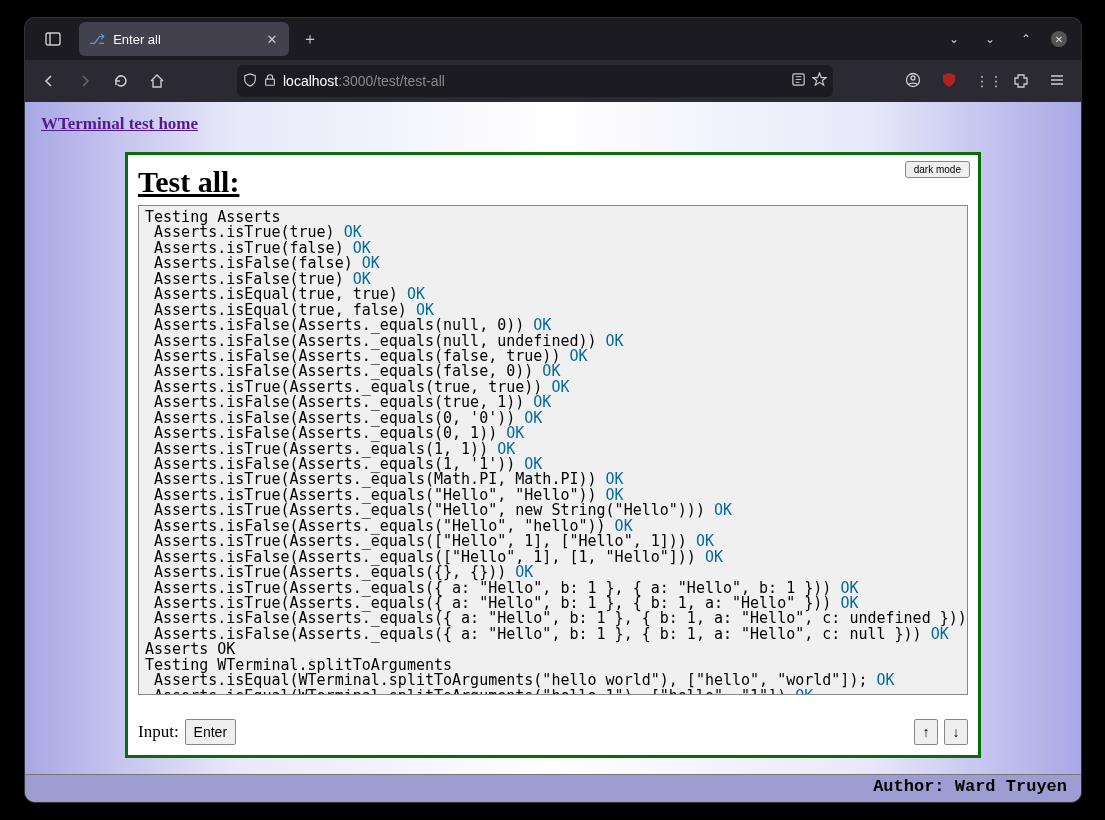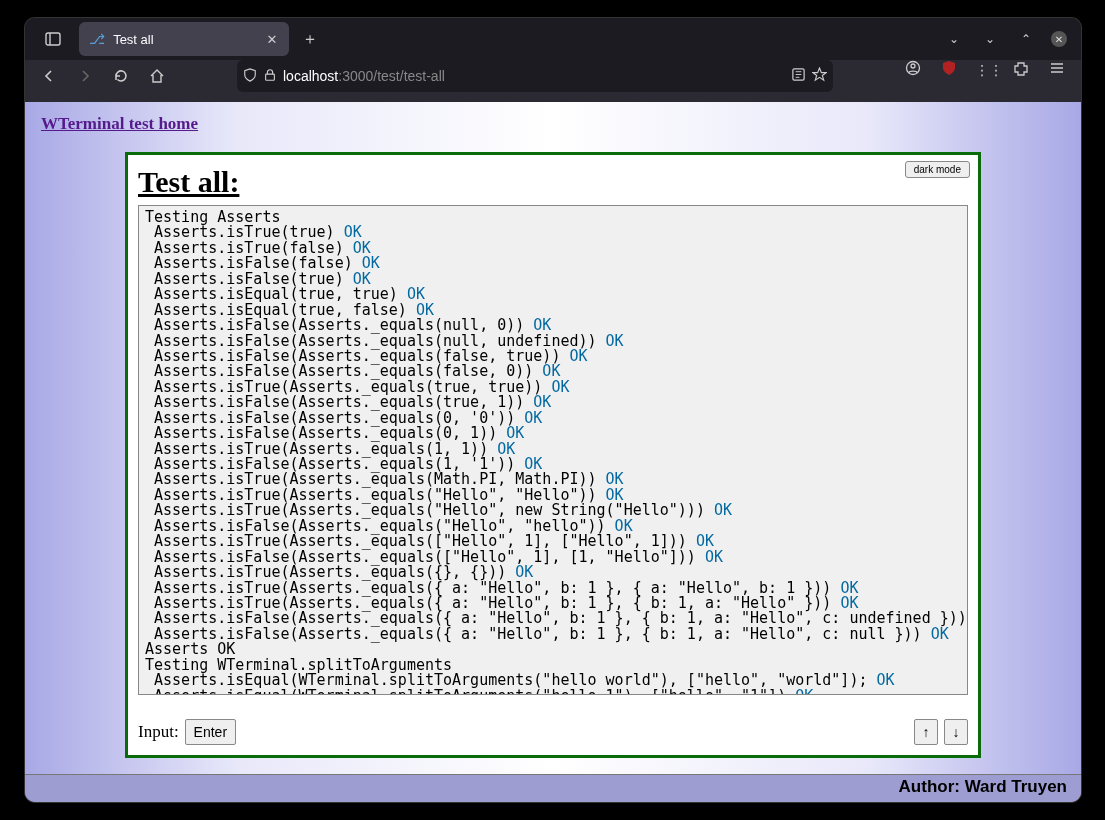--- a/index.html
+++ b/index.html
@@ -93,21 +93,21 @@
     border-radius:50%;
     width:16px;height:16px;
     font-size:10px;
     color:#ddd;
   }
   
   .toolbar {
     height: 42px;
     background: #2b2a33;
     display:flex;
-    align-items:flex-start;
+    align-items:center;
     padding:0 8px;
     gap:4px;
   }
   .tool-btn {
     width:32px;height:32px;
     display:flex;align-items:center;justify-content:center;
     color:#ccc;
     border-radius:4px;
   }
   .tool-btn.disabled { color:#666; }
@@ -214,42 +214,42 @@
     width:24px;
     padding:0;
   }
   .footer {
     position:absolute;
     bottom:0;
     left:0; right:0;
     height:28px;
     background:#9d9dd1;
     border-top:1px solid #777;
-    font-family: Liberation Sans, sans-serif;
+    font-family: Liberation Mono, monospace;
     font-size:17px;
     font-weight:bold;
     text-align:right;
     padding:2px 14px;
   }
 </style>
 </head>
 <body>
 
 <div class="window">
 
   <div class="titlebar">
     <div class="app-glyph">
       <svg width="16" height="16" viewBox="0 0 16 16">
           <rect x="1" y="2" width="14" height="12" rx="2" fill="none" stroke="#ccc" stroke-width="1.4"></rect>
           <line x1="5" y1="2" x2="5" y2="14" stroke="#ccc" stroke-width="1.4"></line>
         </svg>
     </div>
     <div class="tab">
       <span class="tab-favicon">⎇</span>
-      <span class="tab-title">Test all</span>
+      <span class="tab-title">Enter all</span>
       <span class="tab-close">✕</span>
     </div>
     <div class="new-tab">＋</div>
     <div class="titlebar-right">
       <span class="chev">⌄</span>
       <span class="chev">⌄</span>
       <span class="chev">⌃</span>
       <span class="win-btn win-close">✕</span>
     </div>
   </div>

